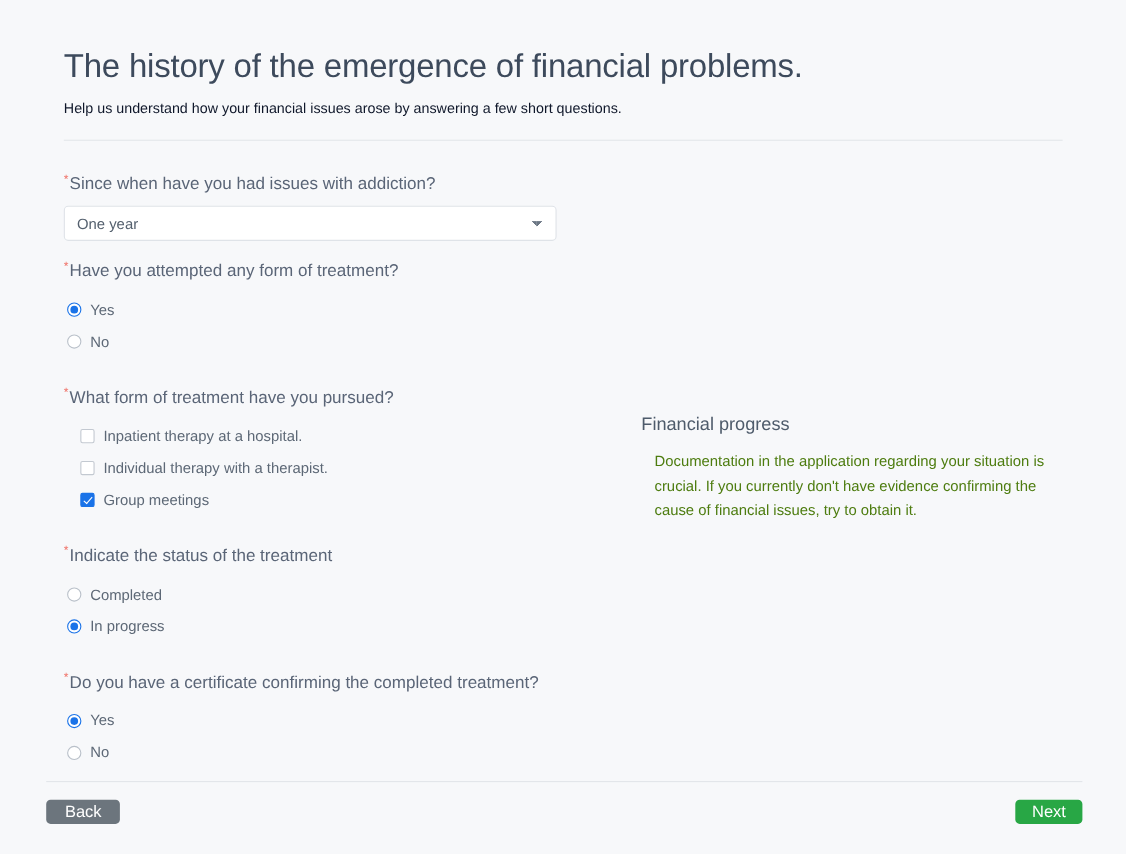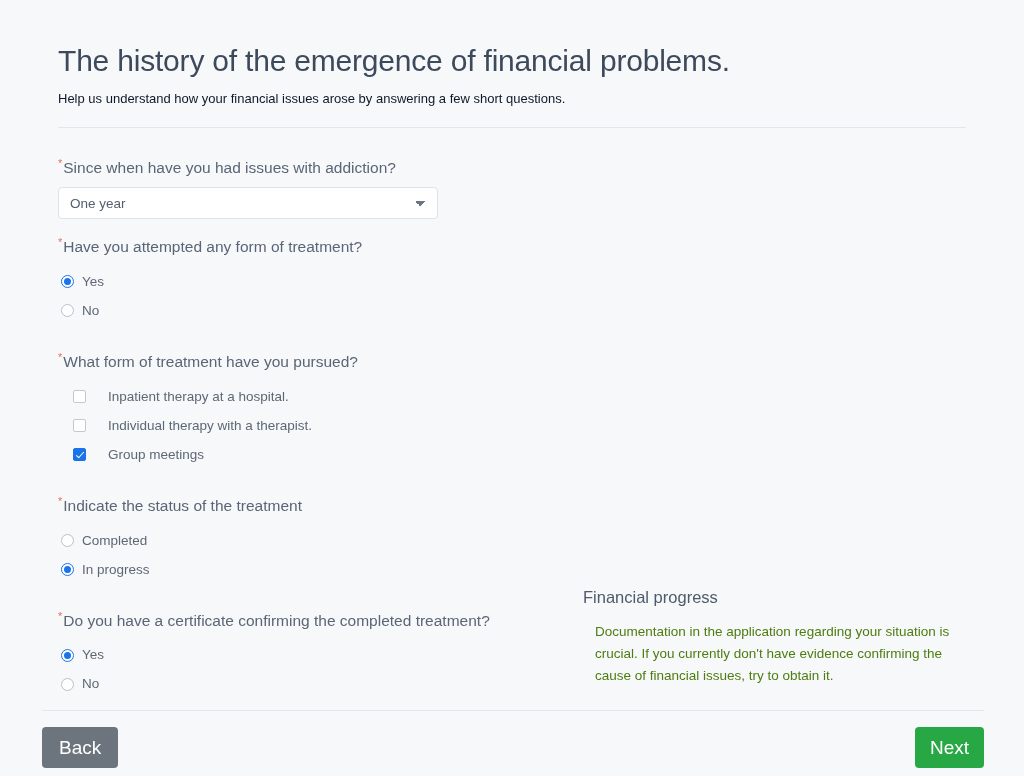--- a/index.html
+++ b/index.html
@@ -45,21 +45,21 @@
   }
   .header-rule {
     margin: 19px 42px 0 42px;
     height: 1px;
     background: #e3e6ea;
   }
 
   
   .content {
     display: flex;
-    align-items: flex-end;
+    align-items: center;
     padding: 28px 42px 0 42px;
   }
   .col-form { width: 470px; flex: 0 0 470px; }
   .col-info { flex: 1 1 auto; padding-left: 55px; padding-top: 9px; }
 
   
   .field { margin-bottom: 0; }
   .q-label {
     font-size: 15.5px;
     color: #5a6577;
@@ -71,21 +71,21 @@
   .q-label .req {
     color: #ef6c62;
     font-size: 11px;
     vertical-align: super;
     line-height: 0;
     margin-right: 1px;
   }
 
   select.form-select {
     display: block;
-    width: 380px;
+    width: 448px;
     height: 32px;
     padding: 4px 30px 4px 11px;
     font-family: "Liberation Sans", sans-serif;
     font-size: 13.5px;
     color: #54606e;
     background-color: #ffffff;
     border: 1px solid #dfe3e8;
     border-radius: 4px;
     appearance: none;
     -webkit-appearance: none;
@@ -100,21 +100,21 @@
     outline: none;
   }
 
   .opt-list { margin: 0; padding: 0; list-style: none; }
   .opt-row {
     display: flex;
     align-items: center;
     height: 29px;
     padding-left: 3px;
   }
-  .opt-row.indent { padding-left: 15px; gap: 14px; }
+  .opt-row.indent { padding-left: 15px; }
 
   
   .radio {
     width: 13px;
     height: 13px;
     border-radius: 50%;
     border: 1px solid #b9c0c9;
     background: #ffffff;
     flex: 0 0 13px;
     margin-right: 8px;
@@ -196,27 +196,27 @@
     position: absolute;
     left: 42px;
     right: 40px;
     top: 727px;
     display: flex;
     justify-content: space-between;
     align-items: center;
   }
   .btn {
     font-family: "Liberation Sans", sans-serif;
-    font-size: 19px;
+    font-size: 15px;
     line-height: 1;
     color: #ffffff;
     border: none;
     border-radius: 4px;
     padding: 0 17px;
-    height: 41px;
+    height: 22px;
     cursor: pointer;
   }
   .btn-back { background: #6c757d; }
   .btn-next { background: #28a745; padding: 0 15px; }
 </style>
 </head>
 <body>
 
 <div class="page">
 

